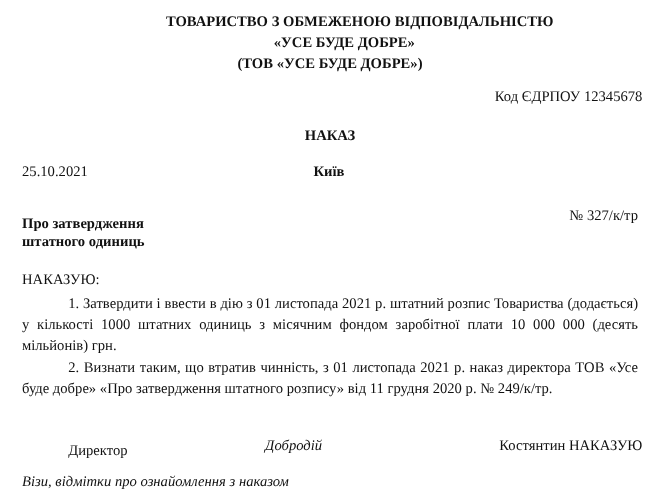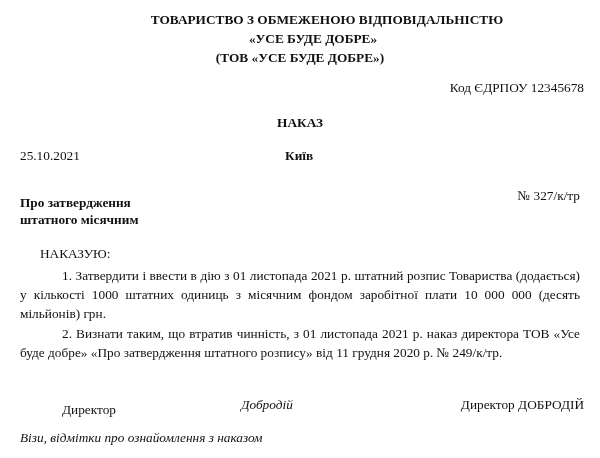--- a/index.html
+++ b/index.html
@@ -28,26 +28,26 @@
 
   <div class="abs" style="top:80px; right:16px;">Код ЄДРПОУ 12345678</div>
 
   <div class="abs center bold" style="top:115px;">НАКАЗ</div>
 
   <div class="abs" style="top:148px; left:20px;">25.10.2021</div>
   <div class="abs" style="top:148px; left:285px;font-weight:bold;">Київ</div>
   <div class="abs" style="top:148px; right:20px;margin-top:40px;">№ 327/к/тр</div>
 
   <div class="abs bold" style="top:195px; left:20px;">Про затвердження</div>
-  <div class="abs bold" style="top:212px; left:20px;">штатного місячним</div>
+  <div class="abs bold" style="top:212px; left:20px;">штатного одиниць</div>
 
-  <div class="abs" style="top:246px; left:20px;margin-left:20px;">НАКАЗУЮ:</div>
+  <div class="abs" style="top:246px; left:20px;">НАКАЗУЮ:</div>
 
   <div class="para" style="top:266px;"><span class="indent"></span><span>1. Затвердити і ввести в дію з 01 листопада 2021 р. штатний розпис Товариства (додається) у кількості 1000 штатних одиниць з місячним фондом заробітної плати 10 000 000 (десять мільйонів) грн.</span></div>
 
   <div class="para" style="top:324px;"><span class="indent"></span><span>2. Визнати таким, що втратив чинність, з 01 листопада 2021 р. наказ директора ТОВ «Усе буде добре» «Про затвердження штатного розпису» від 11 грудня 2020 р. № 249/к/тр.</span></div>
 
   <div class="abs" style="top:402px; left:20px;margin-left:42px;">Директор</div>
   <div class="abs italic" style="top:397px; left:241px;">Добродій</div>
-  <div class="abs" style="top:397px; right:16px;">Директор ДОБРОДІЙ</div>
+  <div class="abs" style="top:397px; right:16px;">Костянтин НАКАЗУЮ</div>
 
   <div class="abs italic" style="top:430px; left:20px;">Візи, відмітки про ознайомлення з наказом</div>
 </div>
 
 </body></html>

